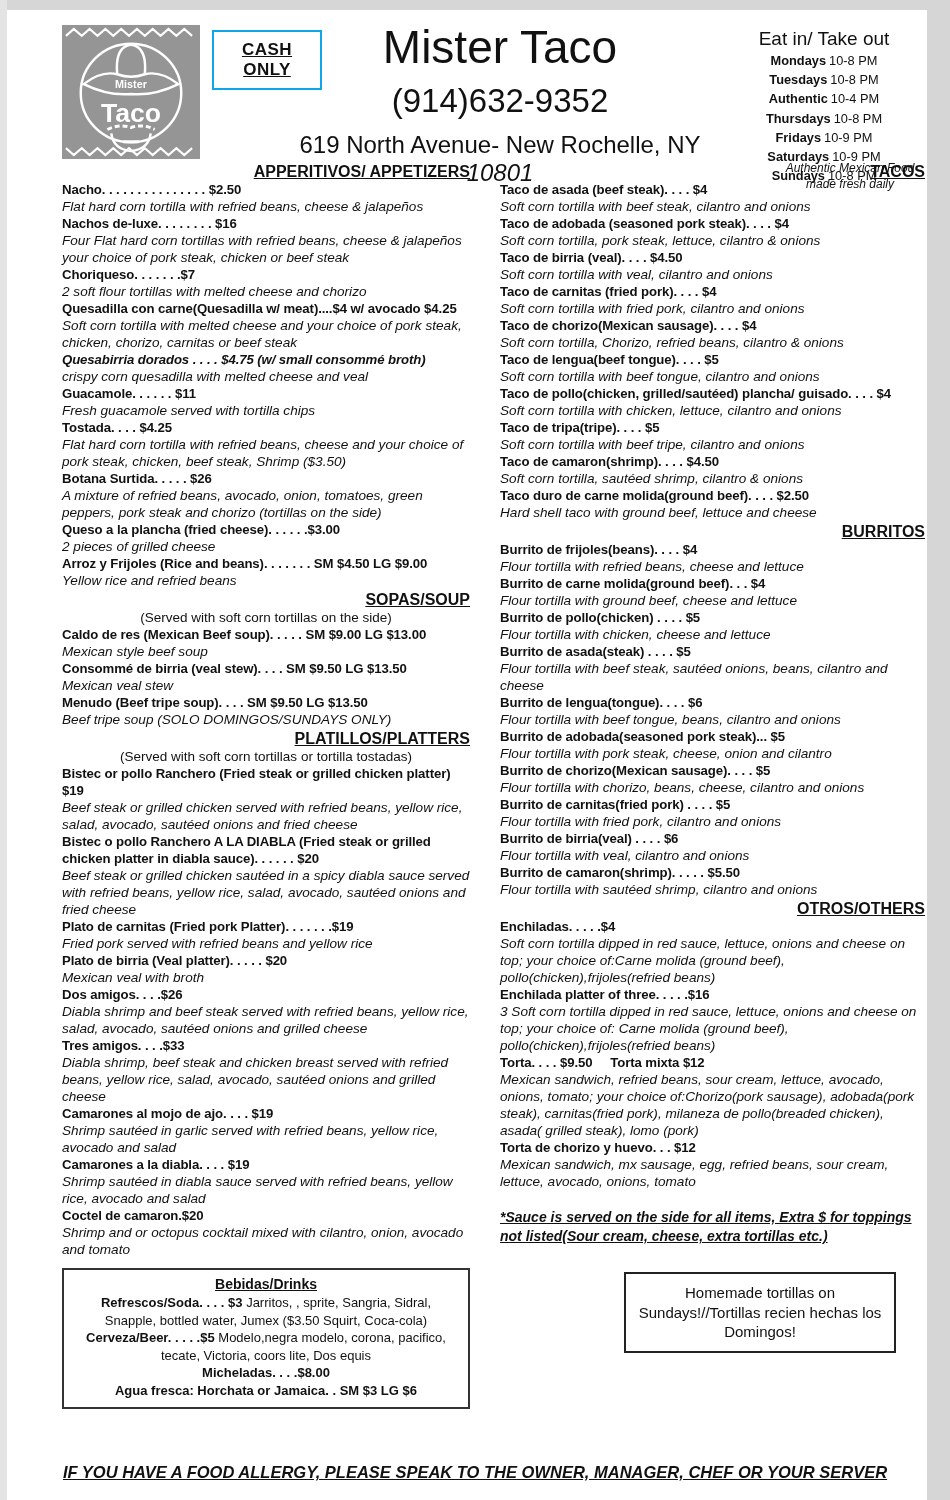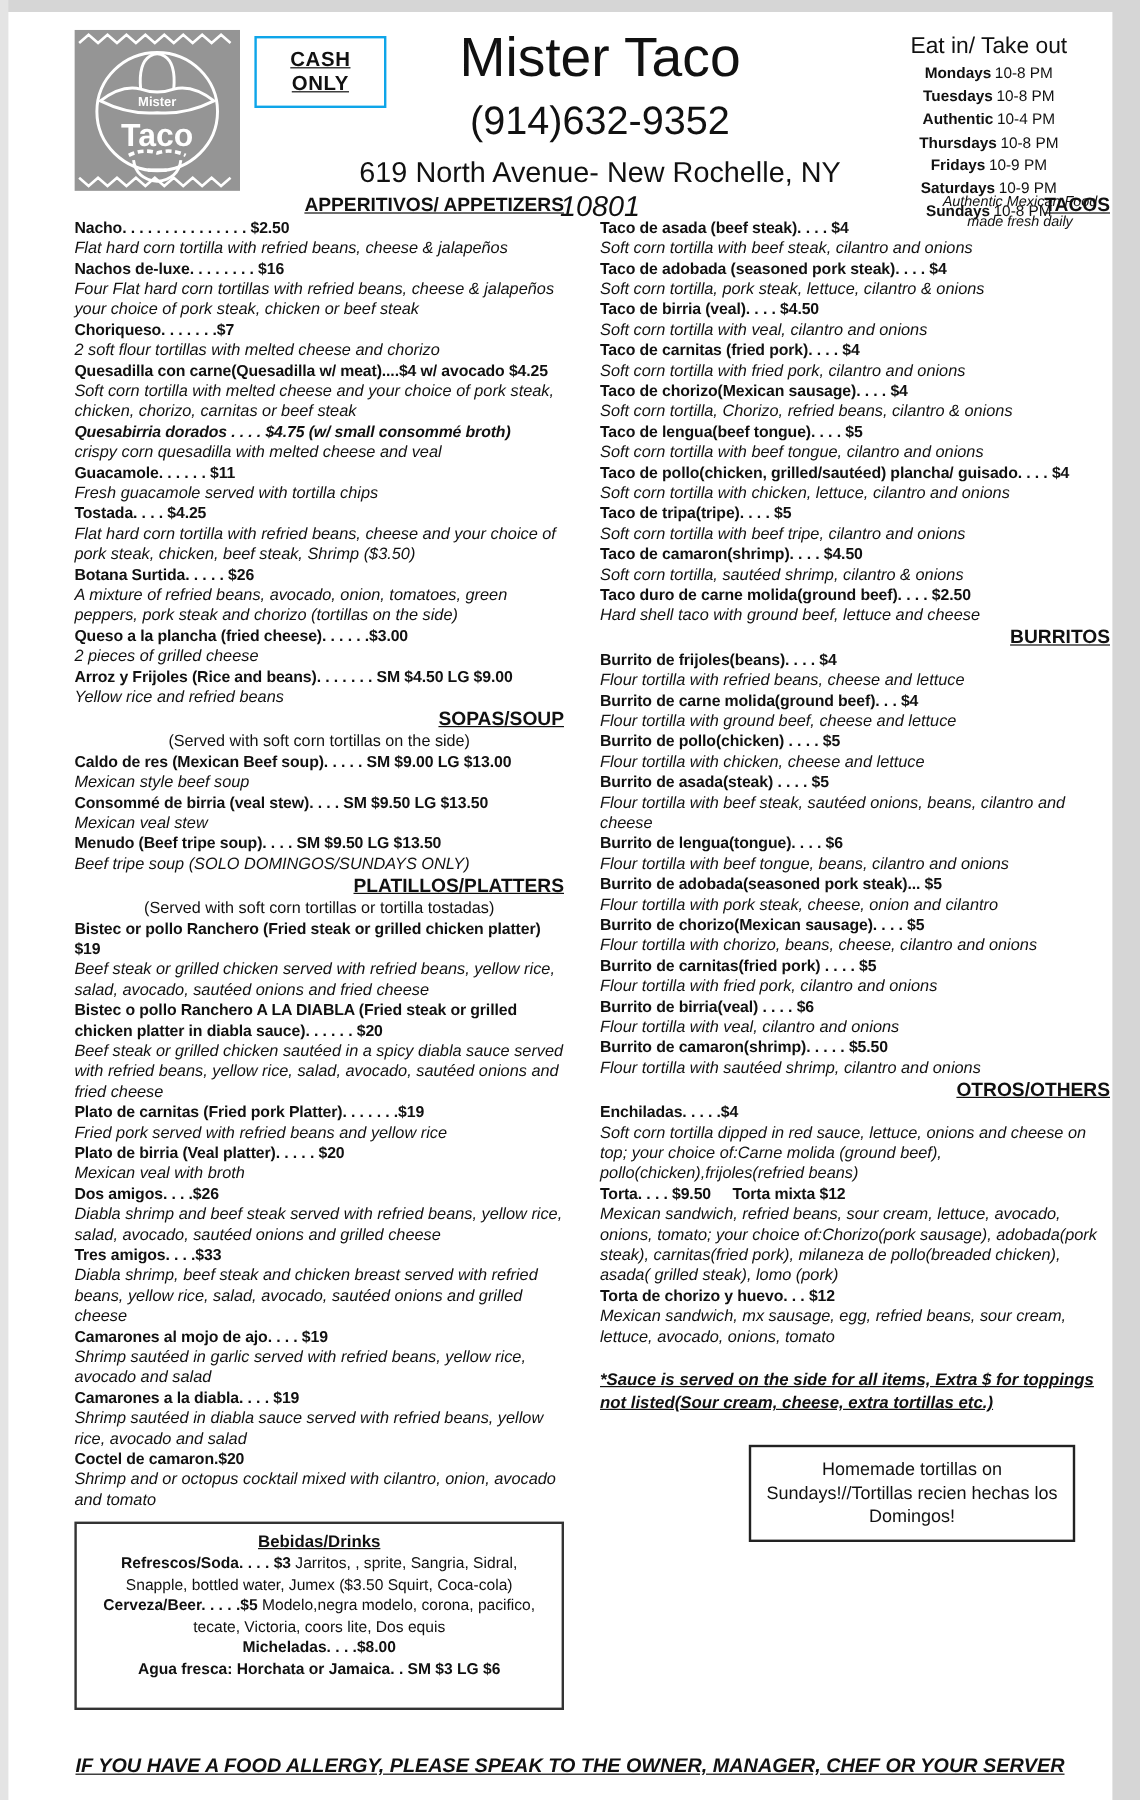--- a/index.html
+++ b/index.html
@@ -30,21 +30,21 @@
   .menu-section{margin-bottom:1px;}
   .sec-heading{text-align:right;font-weight:bold;text-decoration:underline;font-size:16px;line-height:19px;}
   .sec-note{text-align:center;font-size:13.5px;line-height:17px;}
   .item-name{font-weight:bold;font-size:13.2px;line-height:17px;letter-spacing:-.1px;}
   .item-name.bi{font-style:italic;}
   .item-desc{font-style:italic;font-size:13.6px;line-height:17px;}
 
   .tacos-note{position:absolute;top:-2px;right:0;width:150px;font-style:italic;font-size:12px;
               line-height:16px;text-align:center;}
 
-  .drinks-box{margin-top:10px;border:2px solid #333;padding:5px 12px 24px;text-align:center;}
+  .drinks-box{margin-top:10px;border:2px solid #333;padding:5px 12px 8px;text-align:center;}
   .drinks-box .hd{font-weight:bold;text-decoration:underline;font-size:14px;line-height:19px;}
   .drink-line{font-size:13px;line-height:17.5px;}
 
   .sauce-note{margin-top:18px;font-weight:bold;font-style:italic;text-decoration:underline;
               font-size:14px;line-height:19px;width:97%;}
   .tortilla-box{width:252px;margin:26px 0 0 124px;border:2px solid #222;padding:9px 8px;
                 text-align:center;font-size:15px;line-height:1.3;}
 
   .footer{position:absolute;left:0;bottom:18px;width:100%;text-align:center;font-weight:bold;
           font-style:italic;text-decoration:underline;font-size:16.5px;}
@@ -297,20 +297,24 @@
             <div class="item-desc">Flour tortilla with sautéed shrimp, cilantro and onions</div>
           </div>
         </div>
         <div class="menu-section">
           <div class="sec-heading">OTROS/OTHERS</div>
           <div class="menu-item">
             <div class="item-name">Enchiladas. . . . .$4</div>
             <div class="item-desc">Soft corn tortilla dipped in red sauce, lettuce, onions and cheese on top; your choice of:Carne molida (ground beef), pollo(chicken),frijoles(refried beans)</div>
           </div>
           <div class="menu-item">
+            <div class="item-name">Enchilada platter of three. . . . .$16</div>
+            <div class="item-desc">3 Soft corn tortilla dipped in red sauce, lettuce, onions and cheese on top; your choice of: Carne molida (ground beef), pollo(chicken),frijoles(refried beans)</div>
+          </div>
+          <div class="menu-item">
             <div class="item-name">Torta. . . . $9.50 &nbsp;&nbsp;&nbsp; Torta mixta $12</div>
             <div class="item-desc"> Mexican sandwich, refried beans, sour cream, lettuce, avocado, onions, tomato; your choice of:Chorizo(pork sausage), adobada(pork steak), carnitas(fried pork), milaneza de pollo(breaded chicken), asada( grilled steak), lomo (pork)</div>
           </div>
           <div class="menu-item">
             <div class="item-name">Torta de chorizo y huevo. . . $12</div>
             <div class="item-desc">Mexican sandwich, mx sausage, egg, refried beans, sour cream, lettuce, avocado, onions, tomato</div>
           </div>
         </div>
       </div>
     <div class="sauce-note">*Sauce is served on the side for all items, Extra $ for toppings not listed(Sour cream, cheese, extra tortillas etc.)</div>

